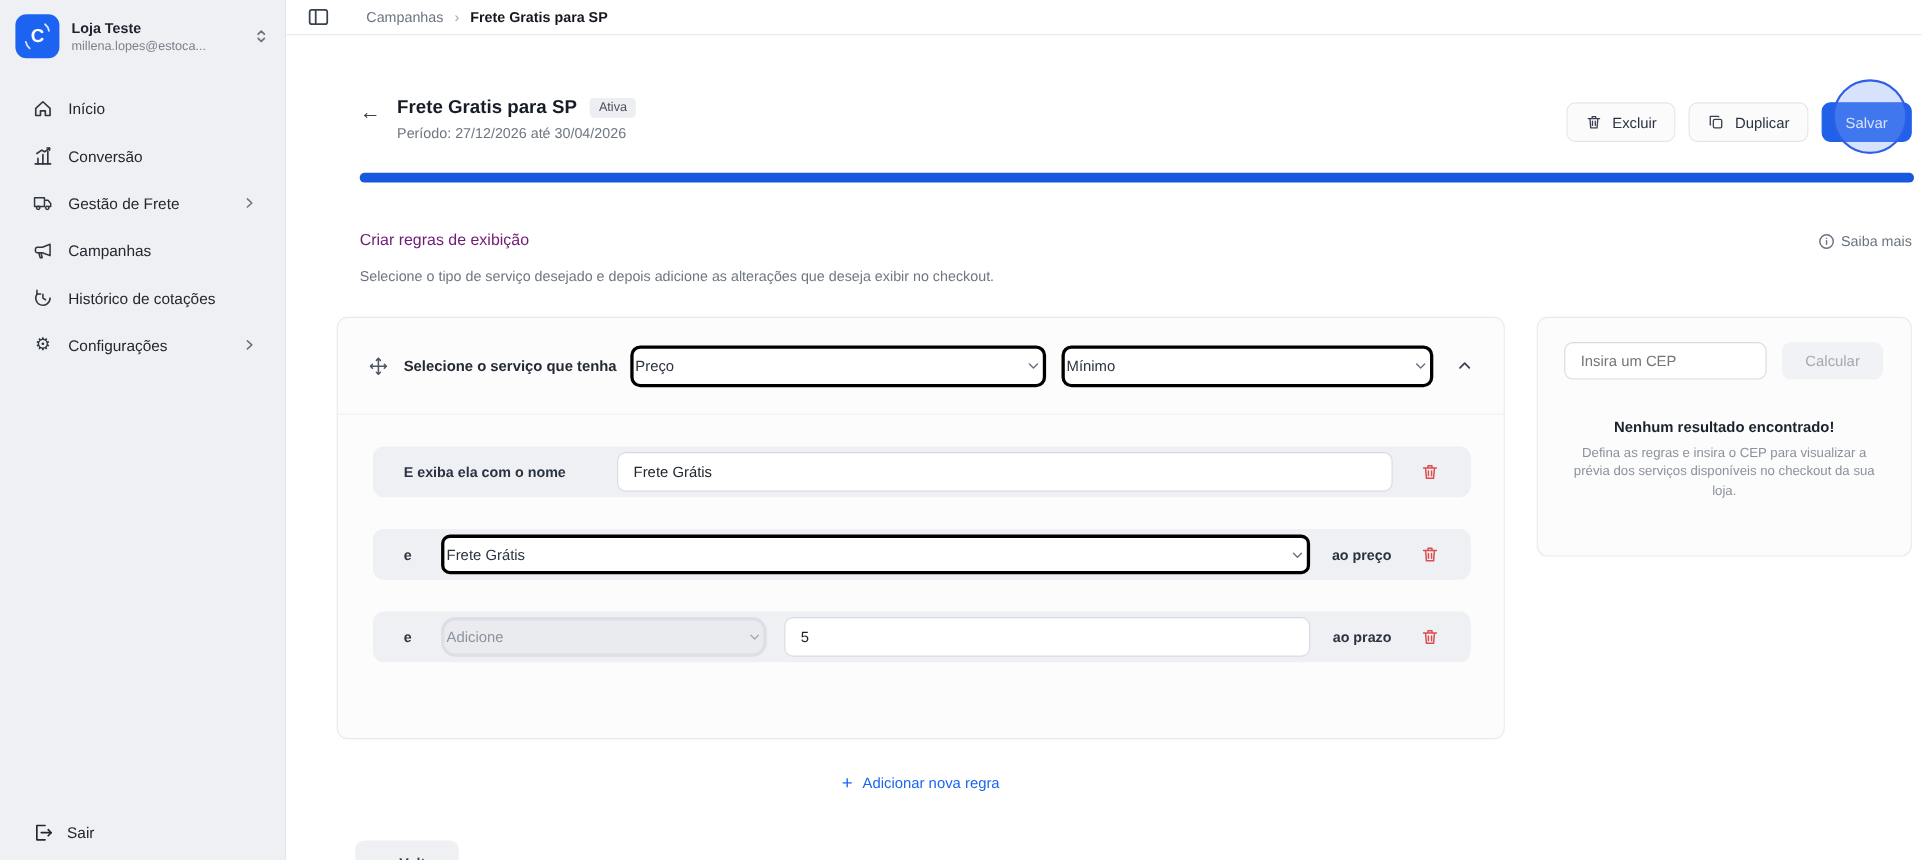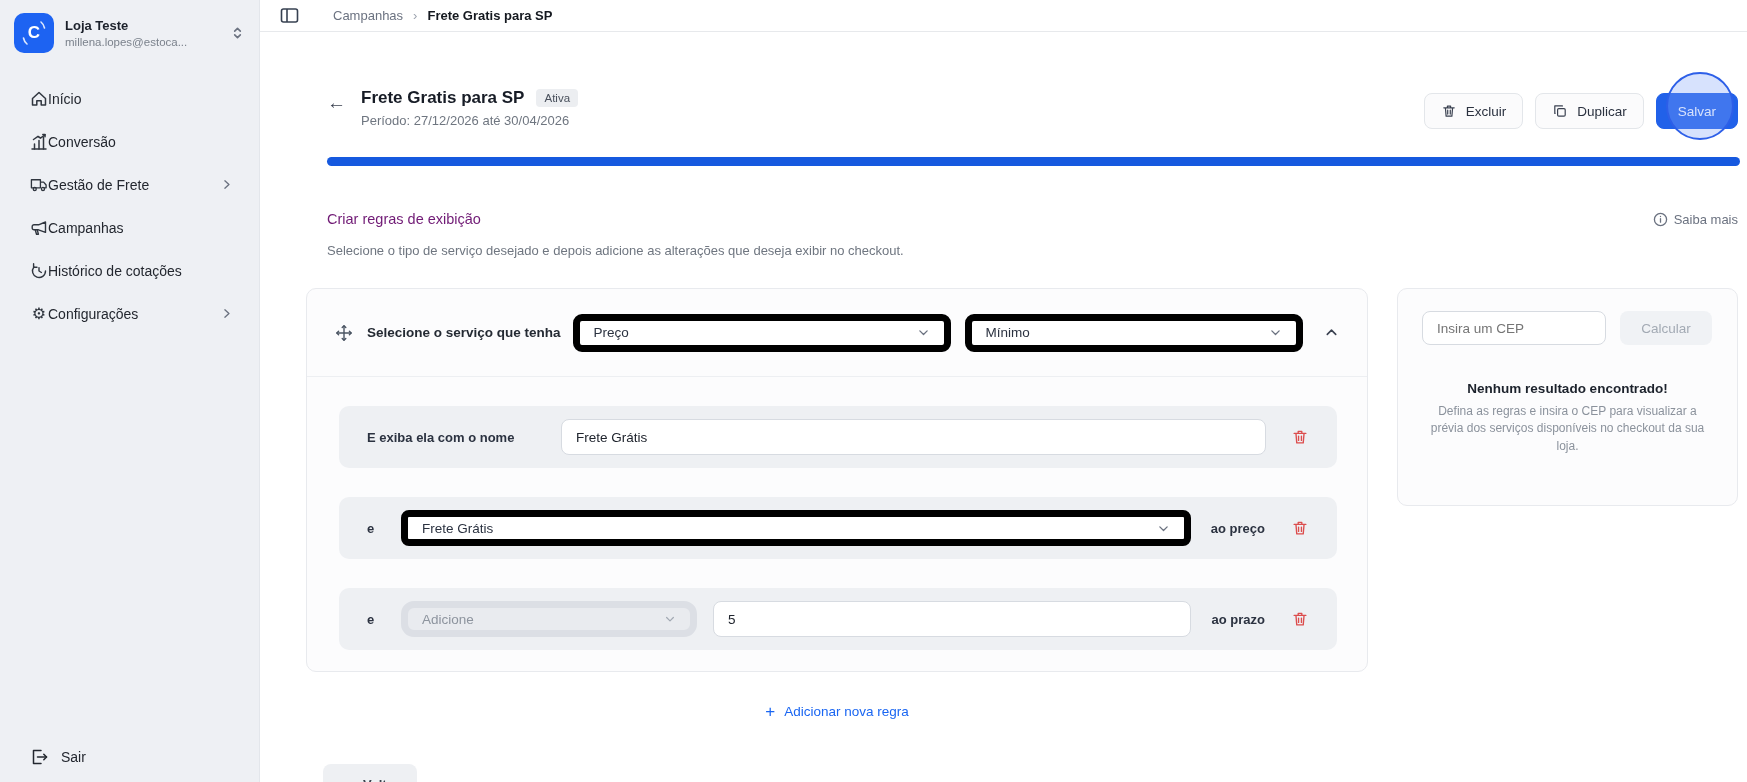--- a/index.html
+++ b/index.html
@@ -9,21 +9,21 @@
   
   .sidebar { position:absolute; left:0; top:0; width:260px; height:782px; background:#eef0f4; border-right:1px solid #e3e6eb; }
   .account { display:flex; align-items:center; padding:13px 14px 0 14px; gap:11px; }
   .logo { width:40px; height:40px; border-radius:10px; background:#1d63f2; display:flex; align-items:center; justify-content:center; color:#fff; font-weight:bold; font-size:17px; position:relative; flex:none; }
   .logo svg { position:absolute; left:0; top:0; }
   .acct-text { flex:1; min-width:0; }
   .acct-name { font-size:13px; font-weight:bold; color:#1c212b; line-height:1.2; }
   .acct-email { font-size:11.5px; color:#7b828c; margin-top:2px; white-space:nowrap; overflow:hidden; }
   .acct-chevrons { color:#6b7280; flex:none; }
   .menu { margin-top:24px; }
-  .menu-item { height:43px; display:flex; align-items:center; padding:0 26px 0 30px; font-size:14px; color:#23272f; cursor:pointer; }
+  .menu-item { height:43px; display:flex; align-items:center; padding:0 26px 0 30px; gap:14px; font-size:14px; color:#23272f; cursor:pointer; }
   .menu-item .mi-icon { width:18px; height:18px; color:#30363f; flex:none; display:flex; align-items:center; justify-content:center; }
   .menu-item .mi-caret { margin-left:auto; color:#6b7280; }
   .logout { position:absolute; left:30px; top:748px; display:flex; align-items:center; gap:13px; font-size:14px; color:#23272f; cursor:pointer; }
   .gear-glyph { font-size:16px; line-height:1; color:#30363f; }
 
   
   .topbar { position:absolute; left:260px; top:0; width:1487px; height:32px; border-bottom:1px solid #e7e9ec; display:flex; align-items:center; padding-left:20px; background:#fff; }
   .bc-sep { color:#9ca3af; margin:0 10px; font-size:13px; }
   .bc-section { color:#6b7280; font-size:13px; margin-left:34px; cursor:pointer; }
   .bc-current { color:#14181f; font-size:13px; font-weight:bold; }
@@ -49,27 +49,27 @@
   
   .section-title { position:absolute; left:327px; top:211px; font-size:14.5px; color:#701a75; }
   .learn-more { position:absolute; top:212px; right:9px; display:flex; align-items:center; gap:6px; font-size:13px; color:#6b7280; cursor:pointer; }
   .section-sub { position:absolute; left:327px; top:243px; font-size:13px; color:#6f7680; }
 
   
   .card { position:absolute; left:306px; top:288px; width:1062px; height:384px; background:#fcfcfd; border:1px solid #e8eaee; border-radius:10px; }
   .card-head { height:88px; display:flex; align-items:center; padding:0 28px; border-bottom:1px solid #edeff2; }
   .move-icon { color:#4b5563; margin-right:14px; cursor:grab; }
   .card-head-label { font-size:13.5px; font-weight:600; color:#242a33; margin-right:12px; }
-  .select { height:38px; background:#fff; border:7px solid #000000; border-radius:9px; display:flex; align-items:center; padding:0 14px; font-size:13.5px; color:#2b3240; cursor:pointer; }
+  .select { height:38px; background:#fff; border:3px solid #000000; border-radius:9px; display:flex; align-items:center; padding:0 2px; font-size:13.5px; color:#2b3240; cursor:pointer; }
   .select .chev { margin-left:auto; color:#6b7280; }
   .sel-service { width:378px; }
   .sel-cond { width:338px; margin-left:14px;gap:32px; }
   .collapse { margin-left:auto; color:#3a4150; cursor:pointer; }
 
-  .rule-row { height:62px; background:#eef0f3; border-radius:10px; margin:29px 30px 0 32px; display:flex; align-items:center; padding:0 28px; }
+  .rule-row { height:46px; background:#eef0f3; border-radius:10px; margin:29px 30px 0 32px; display:flex; align-items:center; padding:0 28px; }
   .row-label { font-size:13px; font-weight:600; color:#2b3240; width:178px; flex:none; }
   .row-e { font-size:13px; font-weight:600; color:#2b3240; width:12px; flex:none; }
   .text-input { height:36px; background:#fff; border:1px solid #d7dbe1; border-radius:8px; padding:0 14px; font-size:13.5px; color:#20252e; font-family:"Liberation Sans",sans-serif; outline:none; }
   .input-name { width:705px; margin-left:16px; }
   .sel-wide { width:790px; margin-left:22px; height:36px; border-radius:8px; }
   .sel-disabled { width:296px; margin-left:22px; height:36px; border-radius:13px; background:#e9ebef; border-color:#dcdfe5; color:#8d949e; cursor:default; }
   .sel-disabled .chev { color:#a2a9b3; }
   .input-num { width:478px; margin-left:16px; }
   .row-suffix { margin-left:auto; font-size:13px; font-weight:bold; color:#2b3240; }
   .trash-btn { margin-left:26px; color:#dc4d4d; cursor:pointer; flex:none; }

